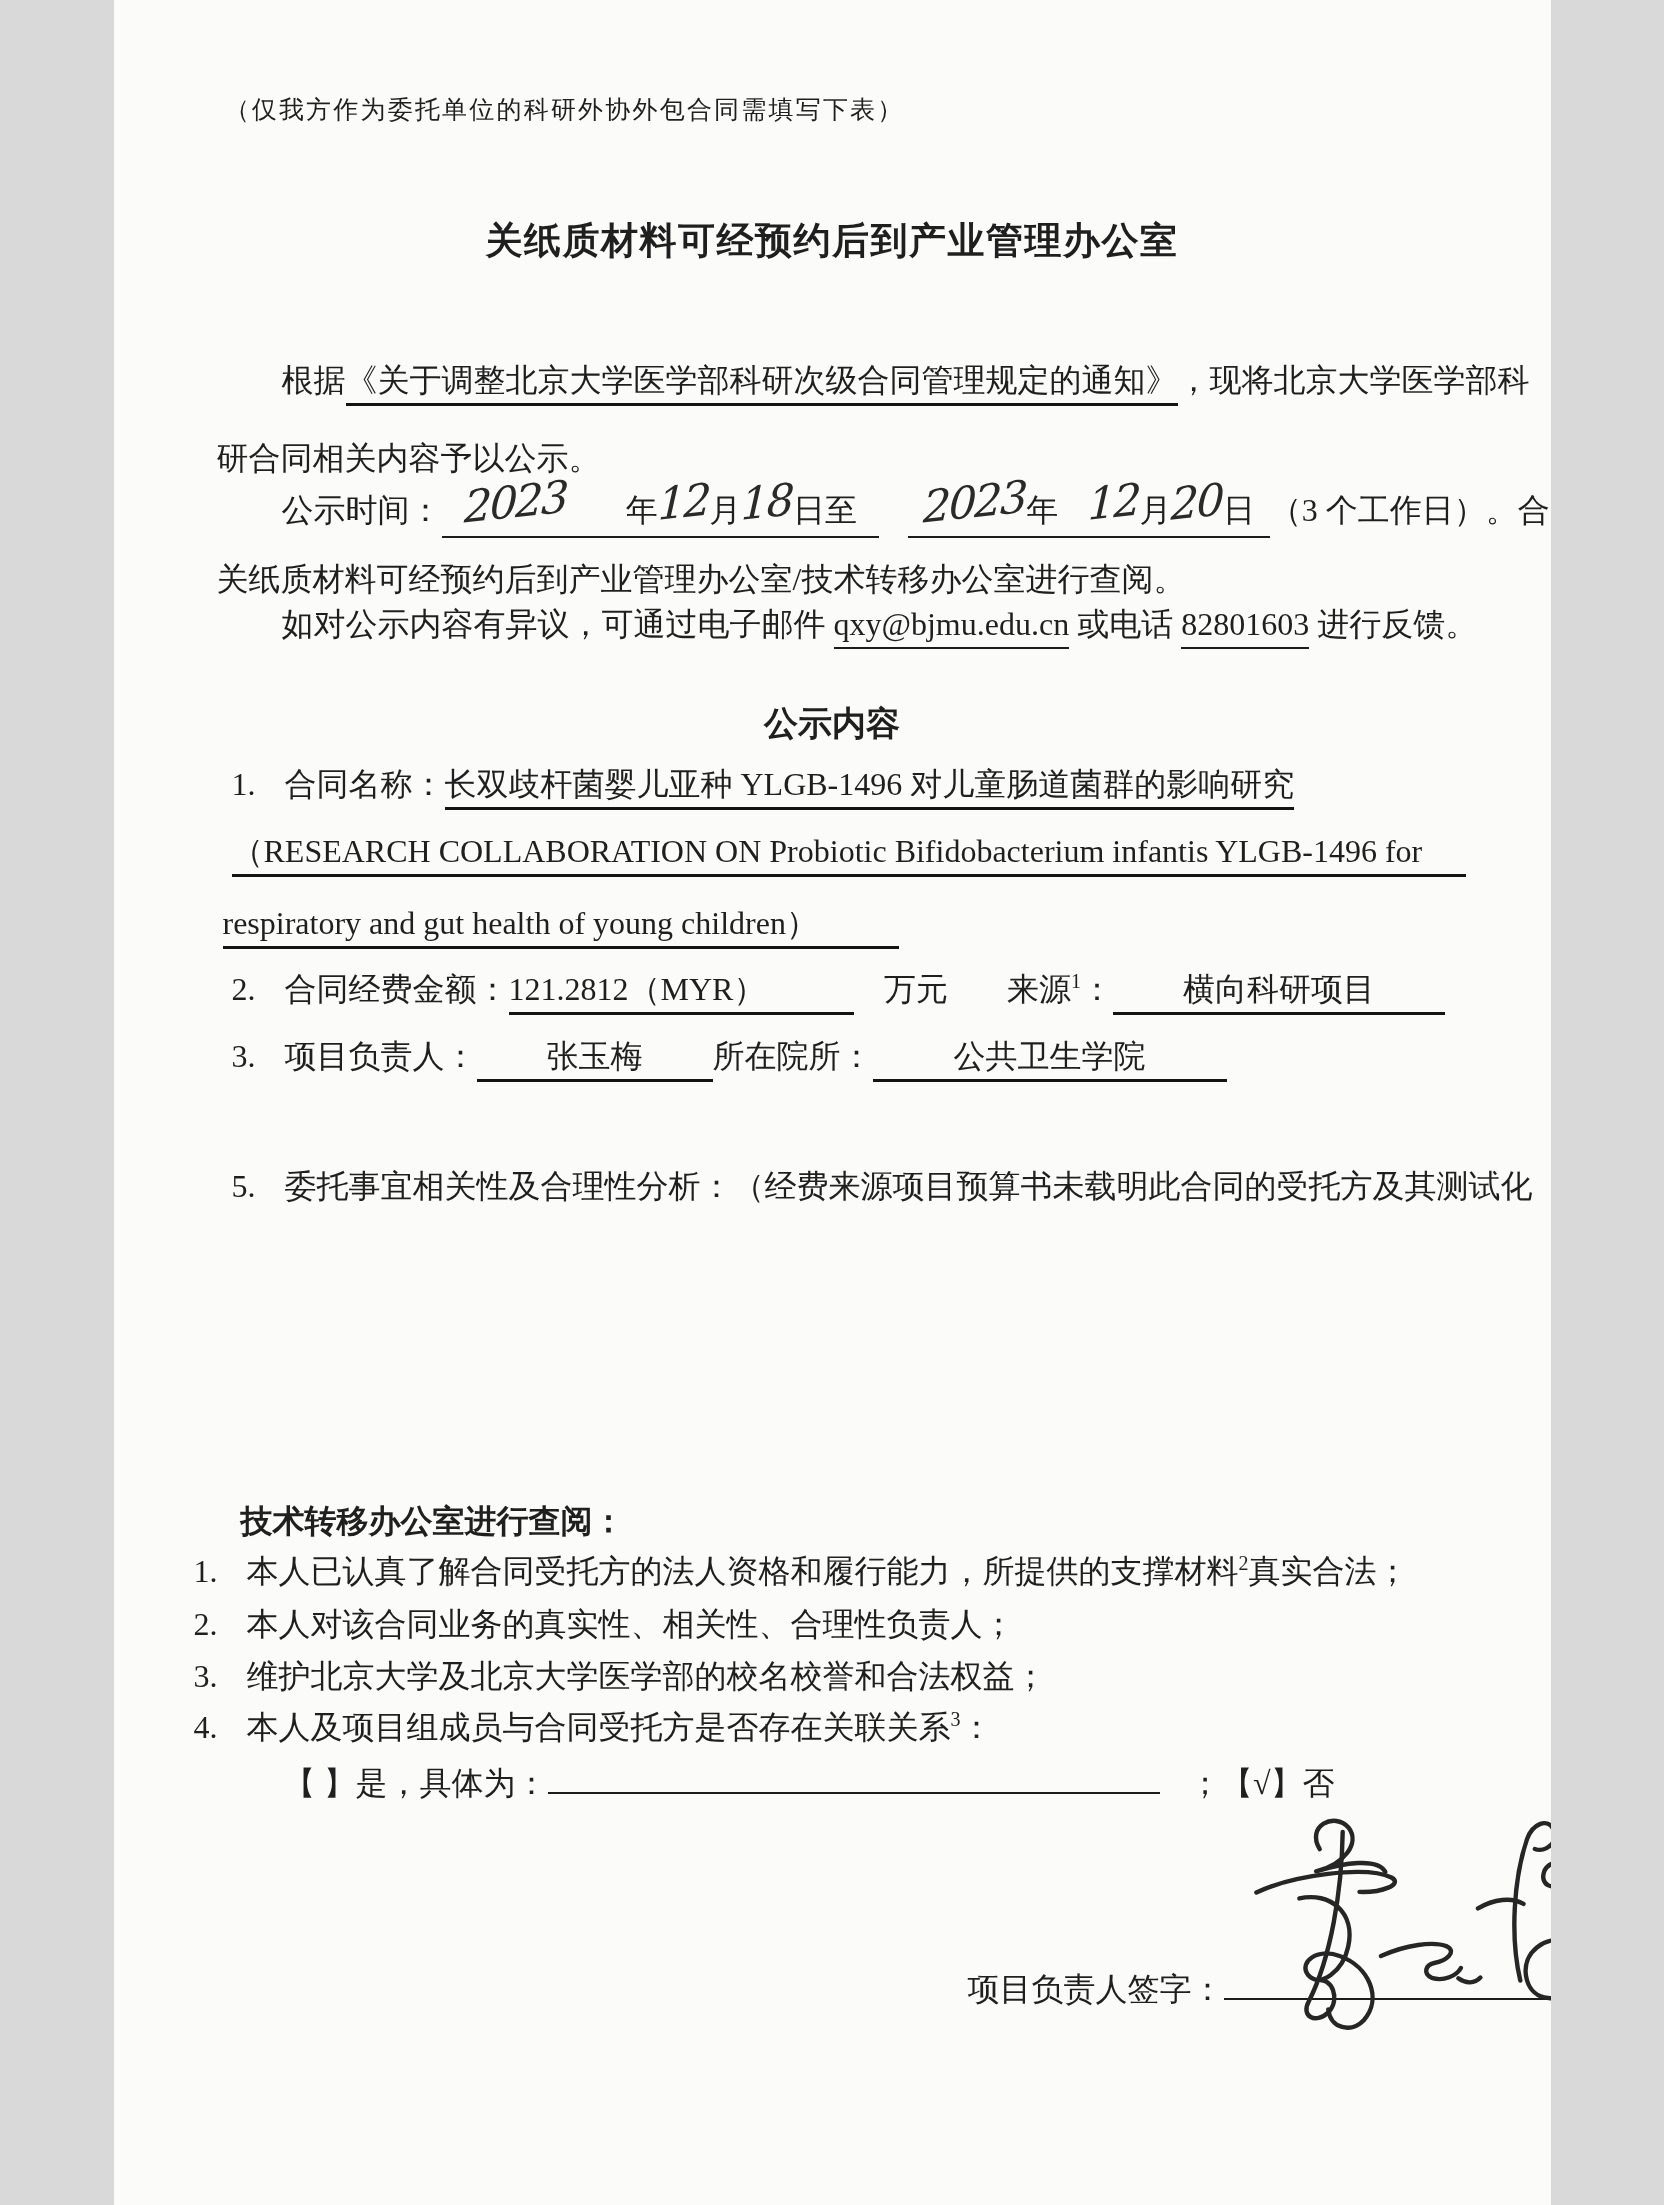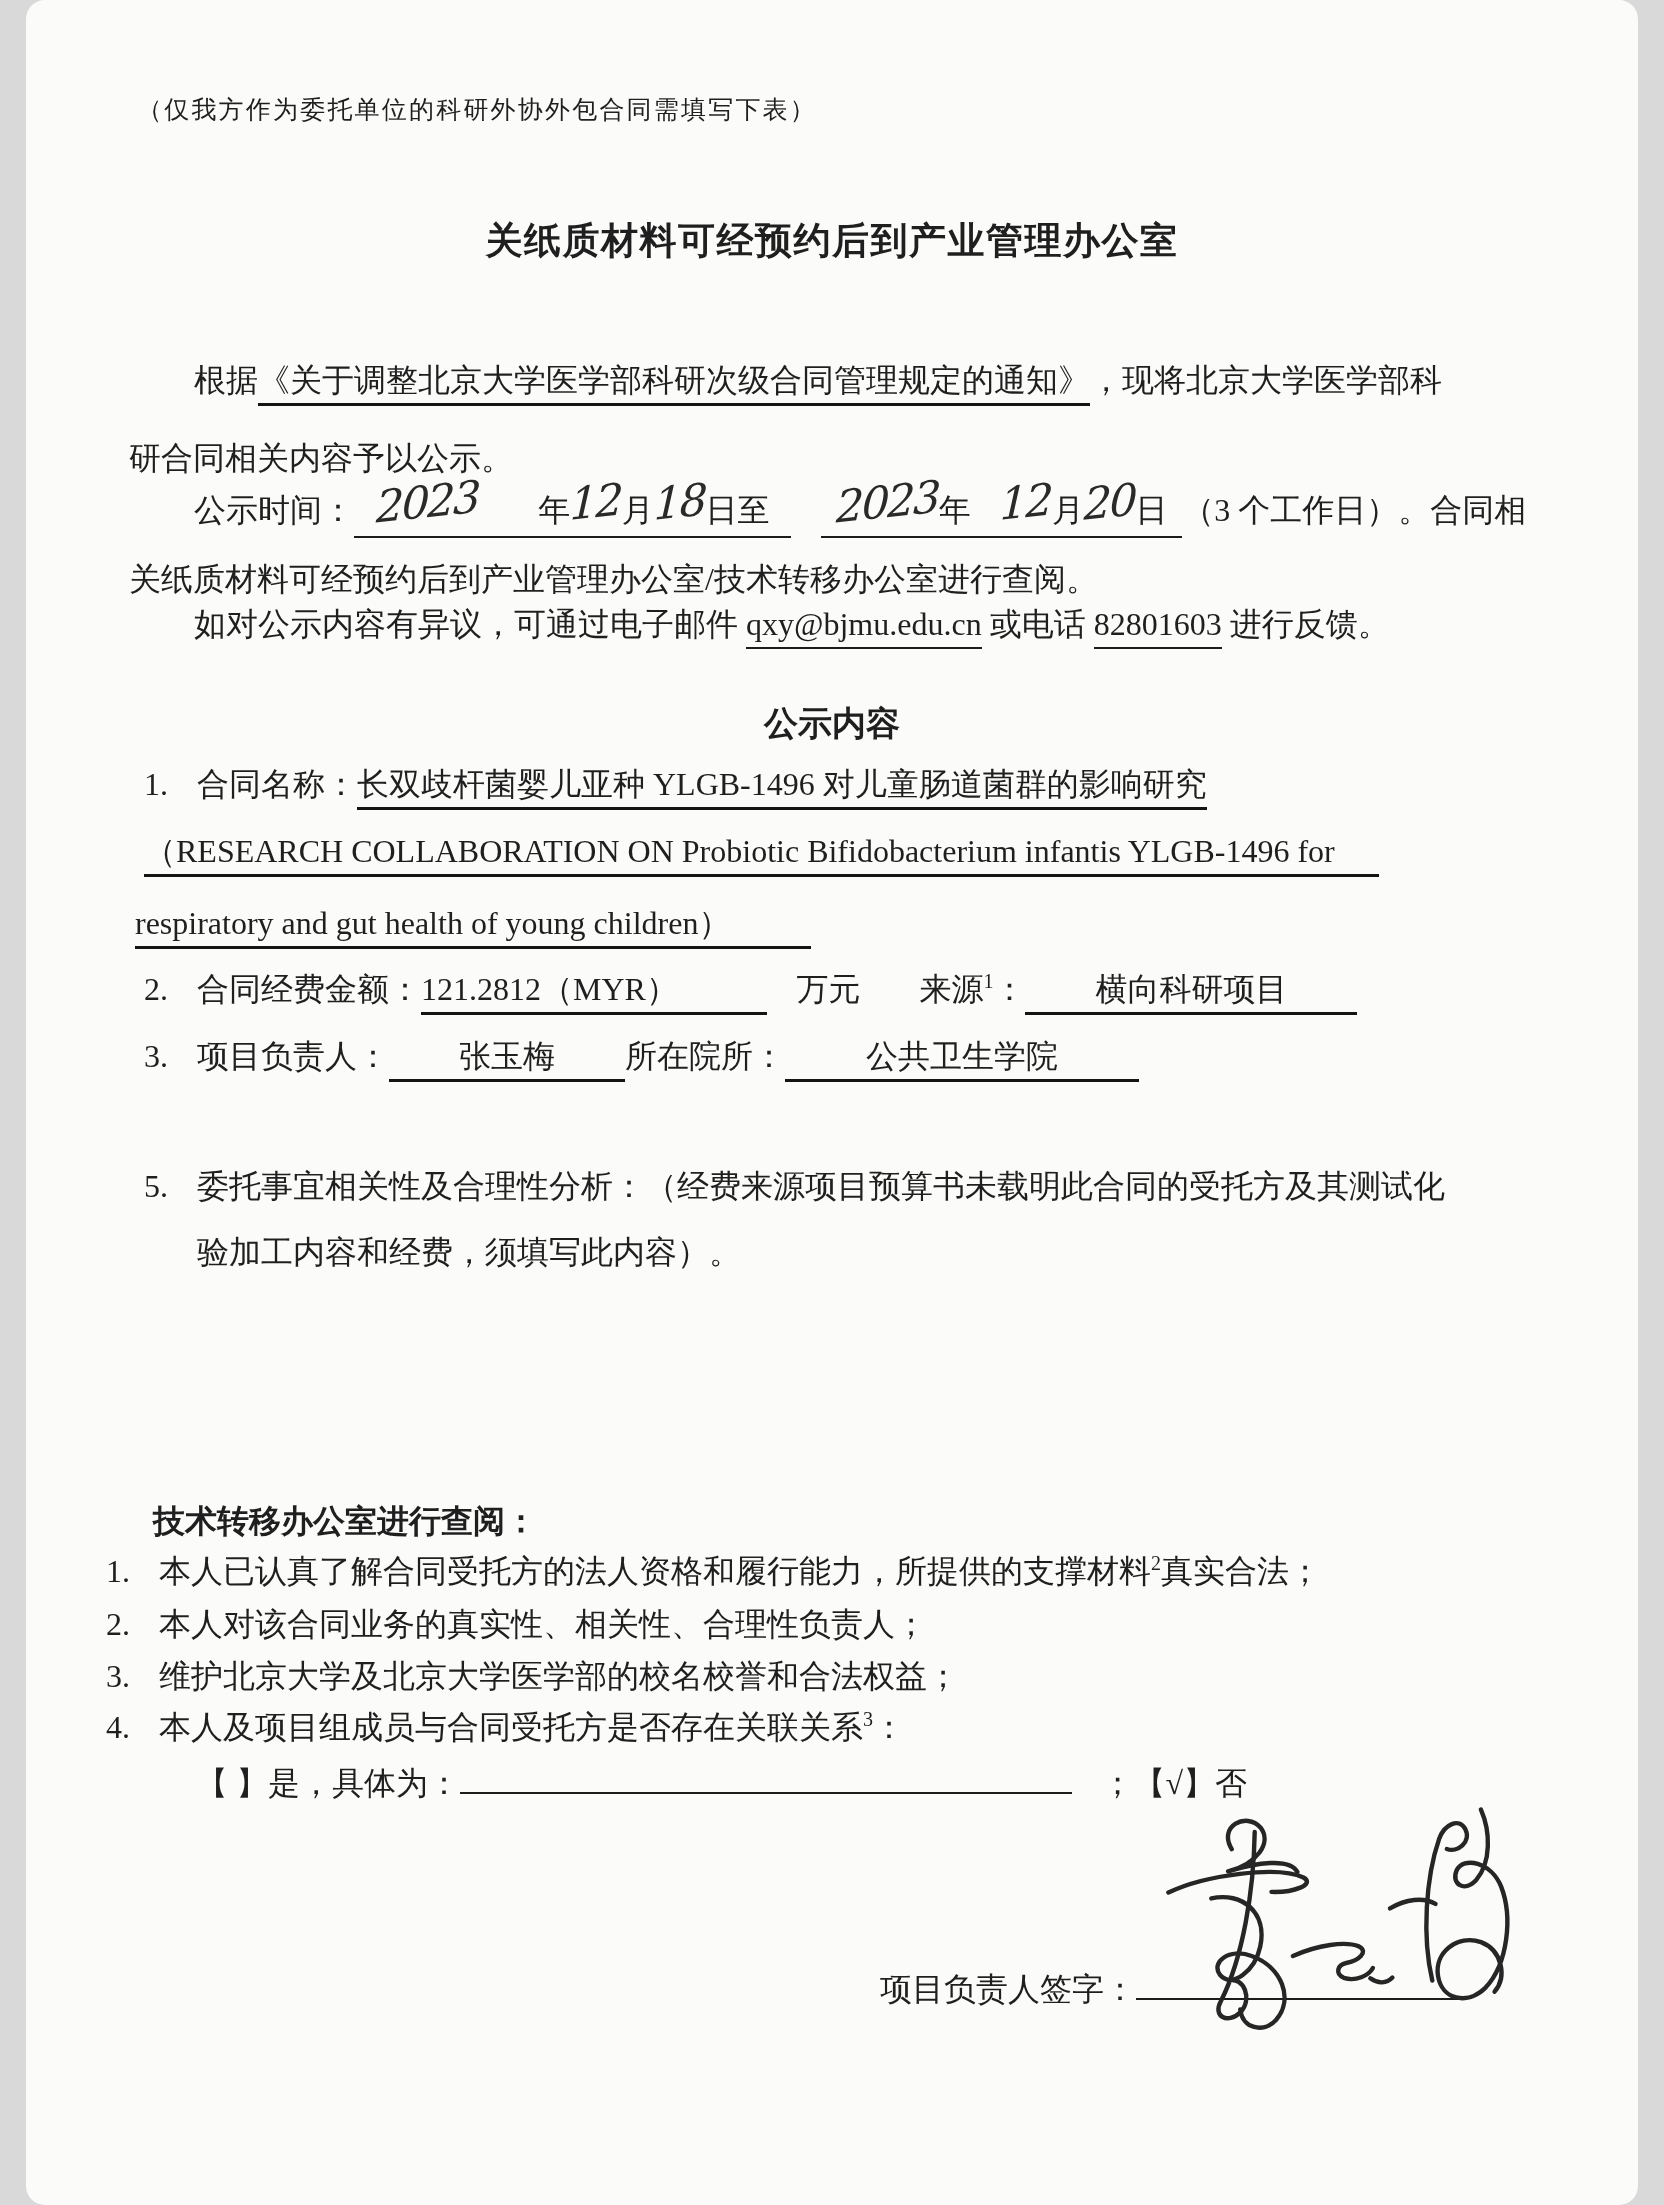--- a/index.html
+++ b/index.html
@@ -1,26 +1,25 @@
 <!DOCTYPE html>
 <html style="font-size:11.8px"><head>
 <meta charset="utf-8">
 <style>
   html,body{margin:0;padding:0;}
   body{background:#d9d9d9;}
   .page{
     position:relative;
-    width:1612px;height:2205px;
+    width:1437px;height:2205px;
     margin:0 auto;
     background:#fbfbfa;
     overflow:hidden;
     color:#1f1f1f;
     font-family:"Liberation Serif","DejaVu Serif",serif;
     font-size:32px;
-    border-radius:19px;
   }
   .t{position:absolute;white-space:nowrap;line-height:1.25;}
   .hei{font-family:"Liberation Sans","DejaVu Sans",sans-serif;font-weight:bold;}
   .center{left:0;right:0;text-align:center;}
   .u{border-bottom:2.2px solid #1c1c1c;padding-bottom:5.2px;}
   .u4{border-bottom:3px solid #141414;padding-bottom:5.2px;}
   .blank{display:inline-block;border-bottom:2.2px solid #1c1c1c;vertical-align:baseline;}
   .hw{
     display:inline-block;
     font-family:"DejaVu Serif",serif;
@@ -77,21 +76,20 @@
   </div>
 
   <div class="t" style="left:118px;top:1036px;">
     <span class="num">3.</span><span>项目负责人：</span><span class="u4" style="padding:0 70px 5.2px 70px;">张玉梅</span><span>所在院所：</span><span class="u4" style="padding:0 81px 5.2px 81px;">公共卫生学院</span>
   </div>
 
 
   <div class="t" style="left:118px;top:1166px;">
     <span class="num">5.</span><span>委托事宜相关性及合理性分析：</span><span>（经费来源项目预算书未载明此合同的受托方及其测试化</span>
   </div>
-  <div class="t" style="left:171px;top:1232px;">验加工内容和经费，须填写此内容）。</div>
 
   <div class="t hei" style="left:127px;top:1501px;font-size:32px;">技术转移办公室进行查阅：</div>
 
   <div class="t" style="left:80px;top:1551px;">
     <span class="num">1.</span><span>本人已认真了解合同受托方的法人资格和履行能力，所提供的支撑材料</span><span class="sup">2</span><span>真实合法；</span>
   </div>
   <div class="t" style="left:80px;top:1604px;">
     <span class="num">2.</span><span>本人对该合同业务的真实性、相关性、合理性负责人；</span>
   </div>
   <div class="t" style="left:80px;top:1656px;">

